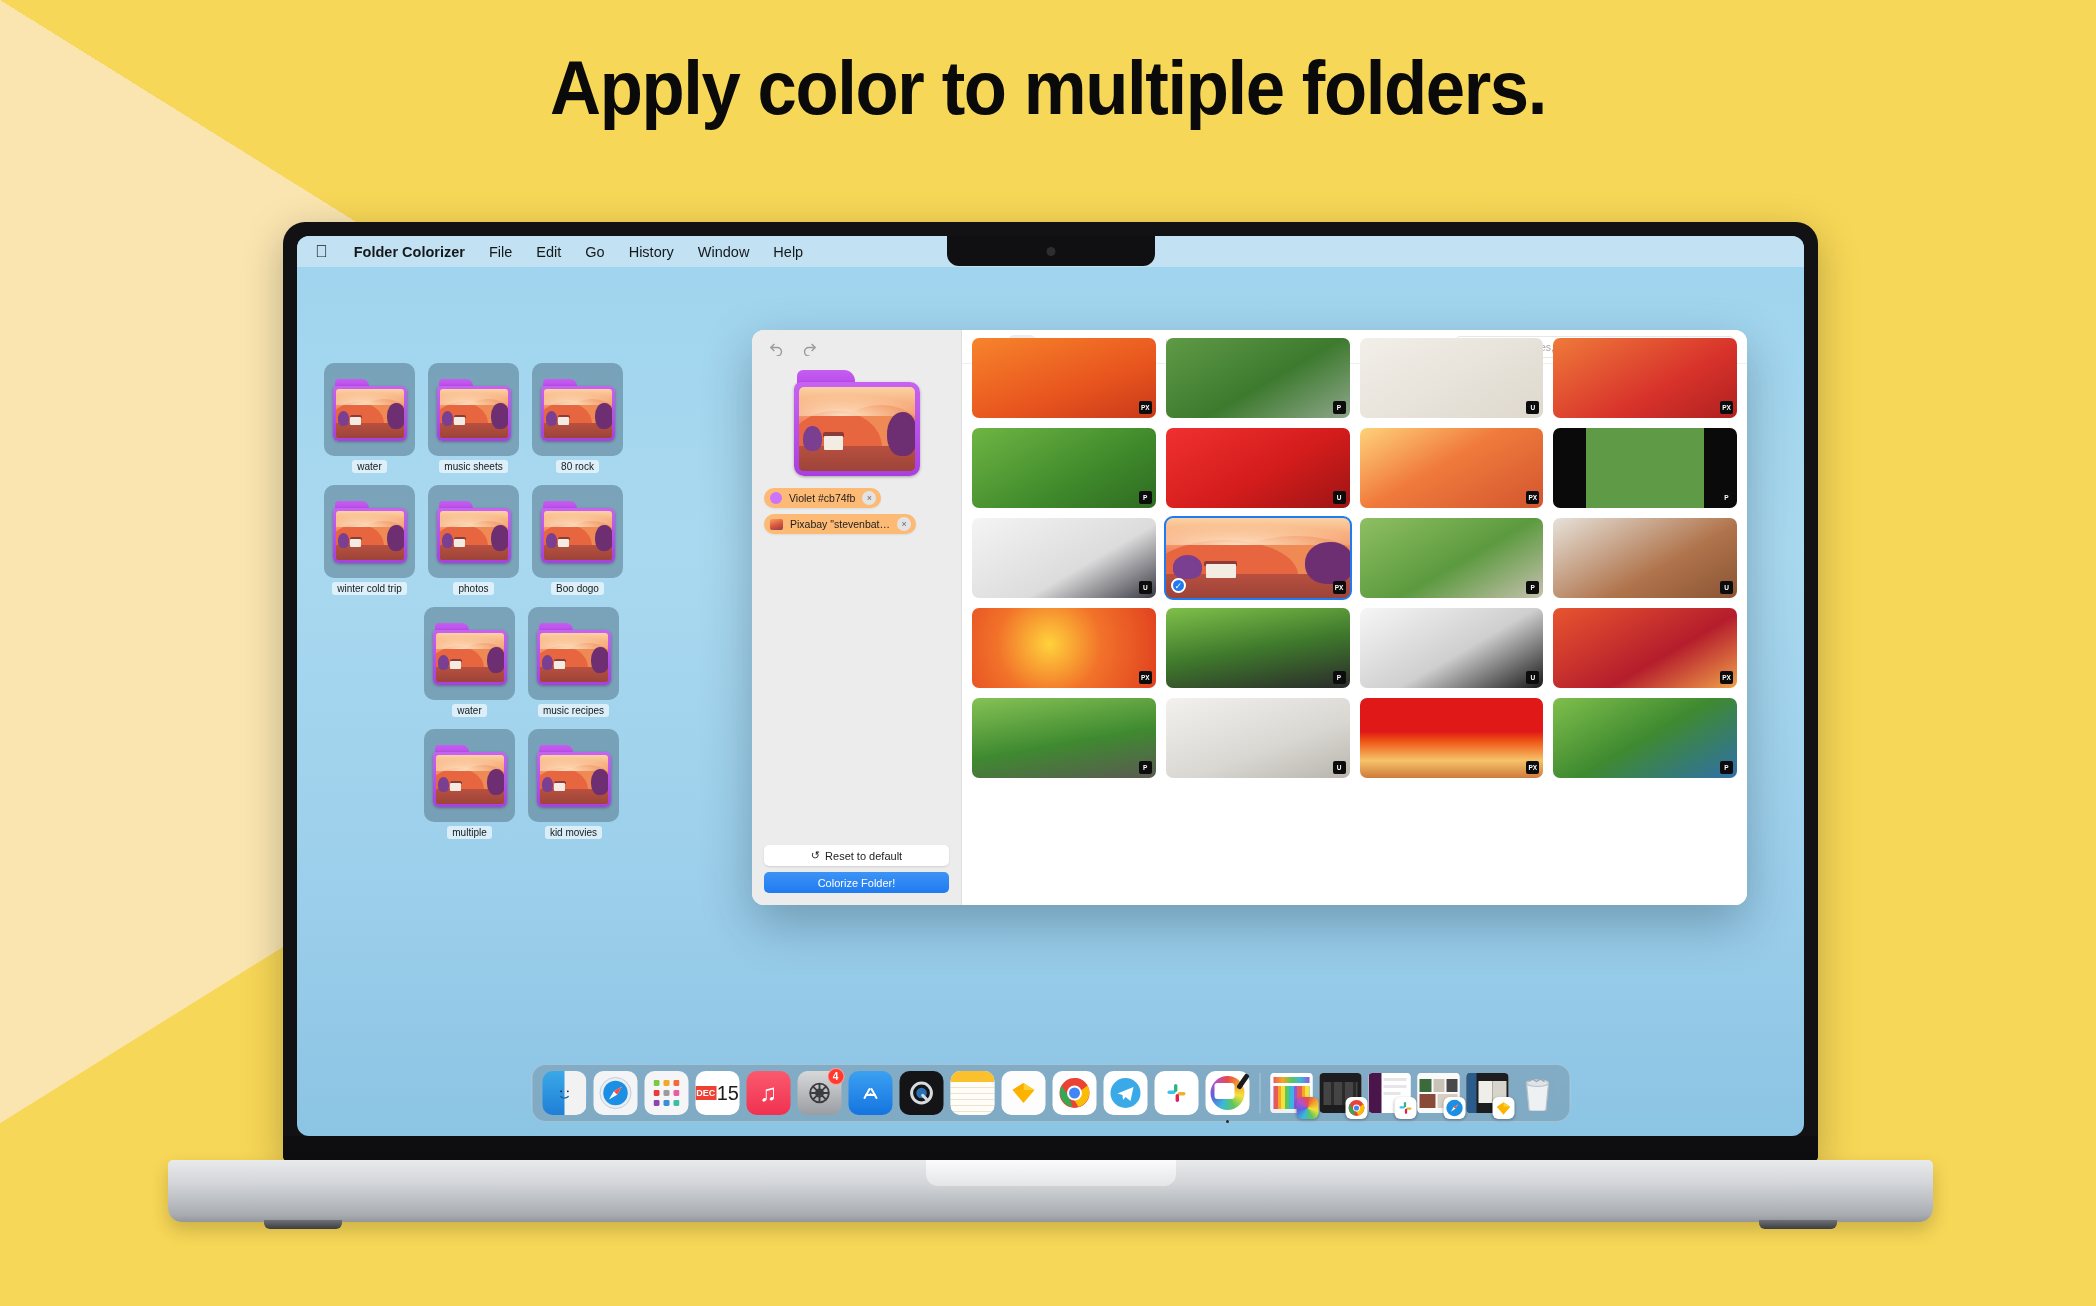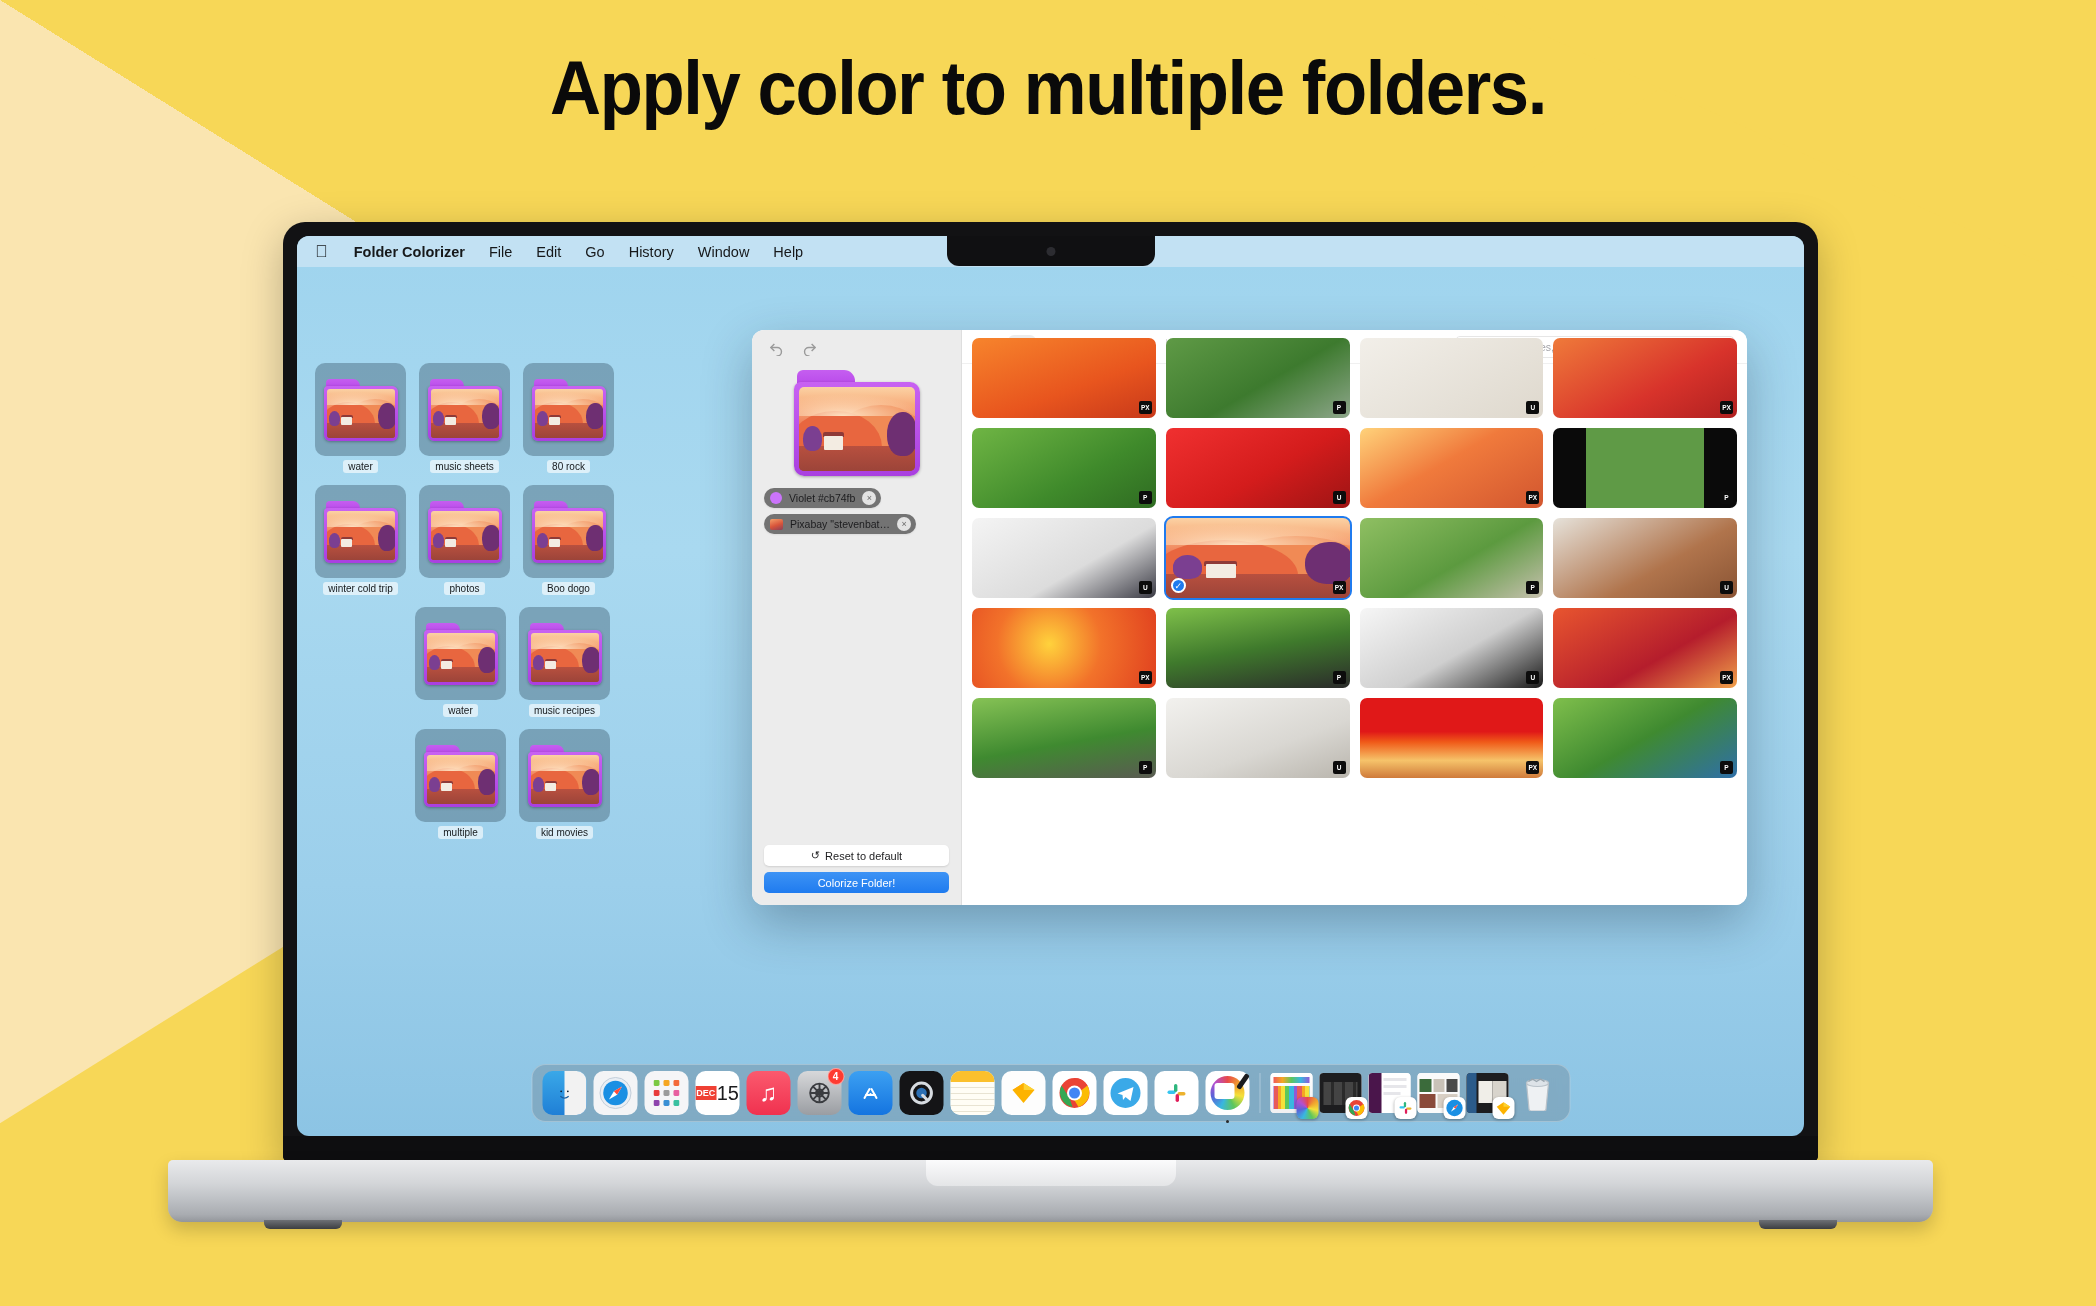--- a/index.html
+++ b/index.html
@@ -83,21 +83,21 @@
     padding-left: 18px; gap: 24px;
     font-size: 14.5px; color: #16181a;
   }
   .menubar .apple { font-size: 17px; line-height: 1; margin-right: 2px; }
   .menubar .app-name { font-weight: 700; }
   .menubar .mi { font-weight: 400; }
 
   .desktop { position:absolute; inset:31px 0 0 0; }
 
   
-  .folders { position:absolute; left: 18px; top: 96px; width: 400px; }
+  .folders { position:absolute; left: 27px; top: 96px; width: 400px; }
   .frow { display:flex; gap: 13px; margin-bottom: 12px; }
   .frow.r3, .frow.r4 { margin-left: 100px; }
   .folder-cell {
     width: 91px;
     display:flex; flex-direction:column; align-items:center;
   }
   .folder-tile {
     width: 91px; height: 93px;
     border-radius: 10px;
     background: rgba(86,120,140,.55);
@@ -169,21 +169,21 @@
   .histbtn { width:17px; height:17px; color:#9a9a9a; }
   .preview-wrap { display:flex; justify-content:center; padding: 6px 0 10px 0; }
   .preview-folder { position:relative; width: 126px; height: 106px; }
   .preview-folder .folder-tab { width:58px; height:20px; border-radius:6px 11px 0 0; left:3px; }
   .preview-folder .folder-body { width:126px; height:94px; top:12px; padding:5px; border-radius:7px 10px 10px 10px; }
   .preview-folder .art { border-radius:5px; }
 
   .tags { padding: 2px 12px 0 12px; display:flex; flex-direction:column; gap:6px; }
   .tag {
     display:flex; align-items:center; gap:7px;
-    background:#737373; border-radius:12px;
+    background:#fdba74; border-radius:12px;
     padding: 3px 5px 3px 6px;
     font-size: 10.5px; color:#1d1d1f;
     width: fit-content;
     max-width: 100%;
     box-shadow: 0 1px 2px rgba(0,0,0,.07);
   }
   .tag .swatch { width:12px; height:12px; border-radius:50%; flex:0 0 12px; }
   .tag .thumb { width:13px; height:11px; border-radius:2px; flex:0 0 13px; overflow:hidden; position:relative; }
   .tag .lbl { white-space:nowrap; overflow:hidden; text-overflow:ellipsis; }
   .tag .x {

